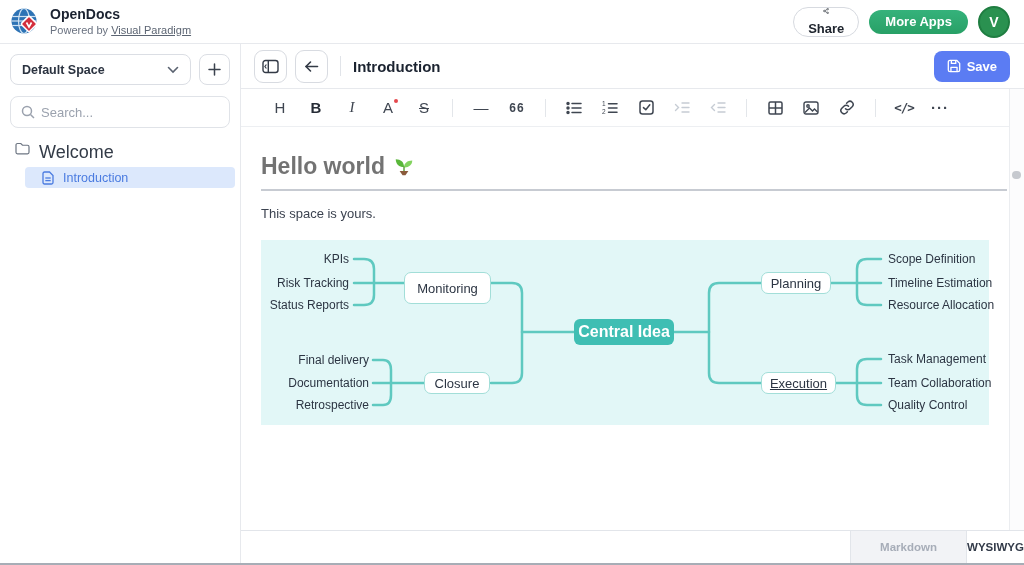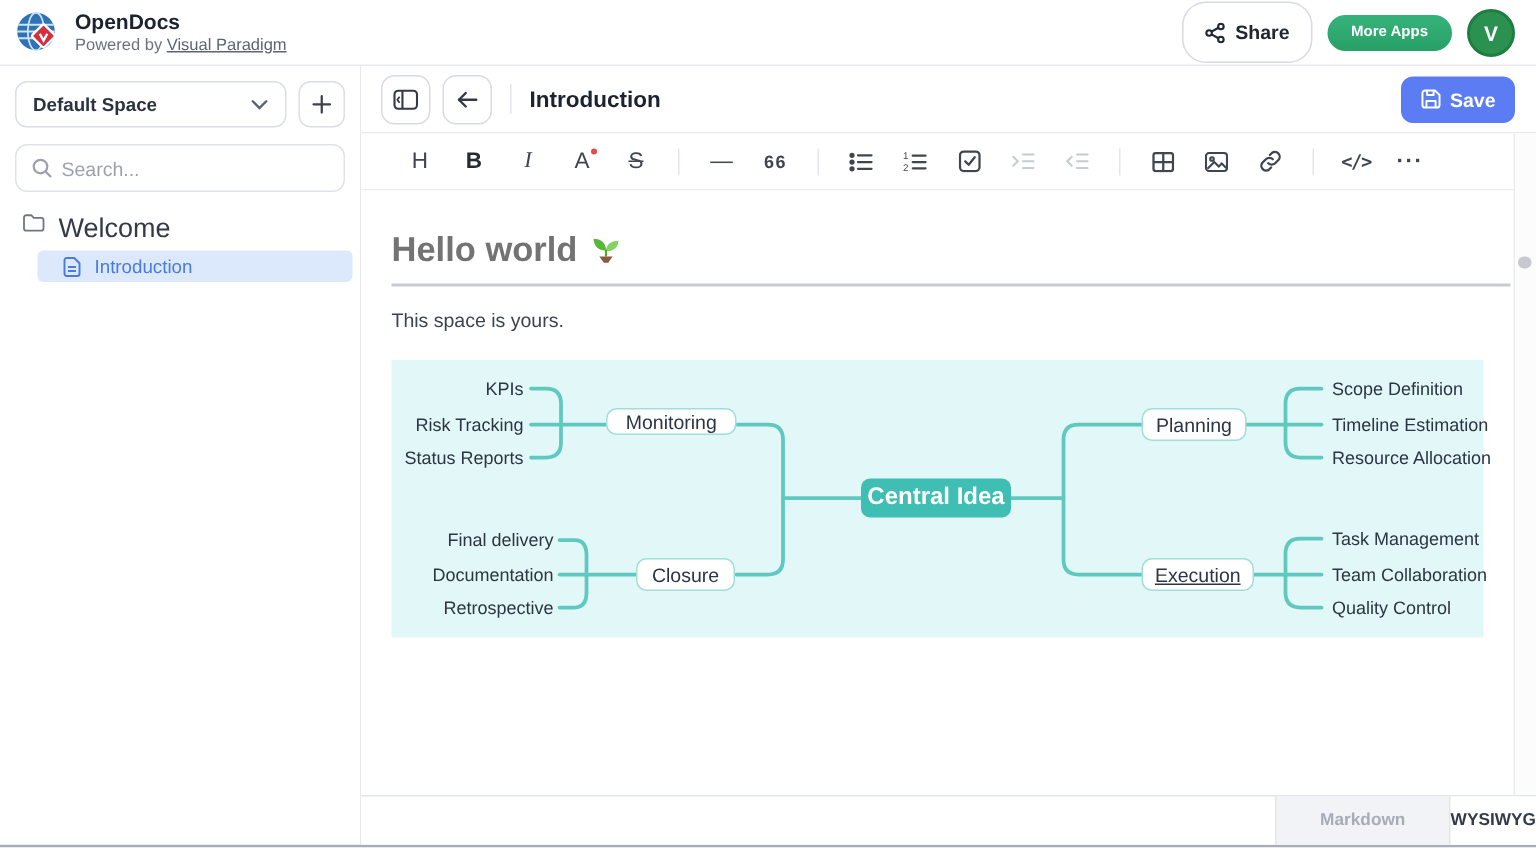--- a/index.html
+++ b/index.html
@@ -8,22 +8,22 @@
   .app { position:relative; width:1024px; height:565px; border-bottom:2px solid #a7adb6; background:#fff; }
 
   
   .header { position:absolute; left:0; top:0; width:1024px; height:44px; display:flex; align-items:center; padding:0 14px 0 10px; border-bottom:1px solid #e7e9ed; background:#fff; z-index:5; }
   .logo { width:31px; height:31px; flex:0 0 auto; }
   .brand { margin-left:9px; line-height:1.1; }
   .brand-name { font-size:14px; font-weight:bold; color:#1b2230; }
   .brand-tag { font-size:11px; color:#6a7280; margin-top:1px; }
   .brand-tag a { color:#5b6472; text-decoration:underline; cursor:pointer; }
   .header-spacer { flex:1; }
-  .btn-share { display:flex; align-items:center; gap:7px; height:41px; padding:0 14px; border:1px solid #d7dae0; border-radius:16px; background:#fff; font-size:13px; font-weight:bold; color:#20262f; cursor:pointer; }
-  .btn-moreapps { display:flex; align-items:center; height:24px; padding:0 16px; margin-left:10px; border:none; border-radius:17px; background:linear-gradient(180deg,#35b27b,#28a066); font-size:10px; font-weight:bold; color:#fff; cursor:pointer; }
+  .btn-share { display:flex; align-items:center; gap:7px; height:30px; padding:0 14px; border:1px solid #d7dae0; border-radius:16px; background:#fff; font-size:13px; font-weight:bold; color:#20262f; cursor:pointer;flex-direction:column; }
+  .btn-moreapps { display:flex; align-items:center; height:24px; padding:0 16px; margin-left:10px; border:none; border-radius:17px; background:linear-gradient(180deg,#35b27b,#28a066); font-size:13px; font-weight:bold; color:#fff; cursor:pointer; }
   .avatar { width:32px; height:32px; margin-left:10px; border-radius:50%; background:#2a9150; border:2px solid #1f7d41; color:#fff; font-size:14px; font-weight:bold; display:flex; align-items:center; justify-content:center; cursor:pointer; }
 
   
   .sidebar { position:absolute; left:0; top:44px; width:241px; bottom:0; border-right:1px solid #e7e9ed; background:#fff; }
   .space-row { display:flex; gap:8px; margin:10px 10px 0 10px; }
   .space-select { flex:1; height:31px; display:flex; align-items:center; padding:0 11px; border:1px solid #dbdee4; border-radius:8px; font-size:12.5px; font-weight:bold; color:#2b3340; cursor:pointer; }
   .space-select .lbl { flex:1; }
   .btn-plus { width:31px; height:31px; border:1px solid #dbdee4; border-radius:8px; background:#fff; display:flex; align-items:center; justify-content:center; cursor:pointer; }
   .search-box { display:flex; align-items:center; gap:6px; margin:11px 10px 0 10px; height:32px; border:1px solid #e0e3e8; border-radius:8px; padding:0 10px; background:#fff; }
   .search-box input { border:none; outline:none; flex:1; font-size:13px; color:#39414d; font-family:inherit; background:transparent; }
@@ -306,21 +306,21 @@
           <path d="M112 120 L122 120 Q130 120 130 130 L130 155 Q130 165 122 165 L112 165"></path>
           <path d="M112 143 L163 143"></path>
           <path d="M620 19 L606 19 Q596 19 596 29 L596 55 Q596 65 606 65 L620 65"></path>
           <path d="M570 43 L620 43"></path>
           <path d="M620 119 L606 119 Q596 119 596 129 L596 155 Q596 165 606 165 L620 165"></path>
           <path d="M575 143 L620 143"></path>
         </svg>
 
         <div class="mm-center">Central Idea</div>
 
-        <div class="mm-node" style="left:143px; top:32px; width:87px; height:18px;">Monitoring</div>
+        <div class="mm-node" style="left:143px; top:32px; width:87px; height:32px;">Monitoring</div>
         <div class="mm-node" style="left:163px; top:132px; width:66px; height:22px;text-align:center;">Closure</div>
         <div class="mm-node" style="left:500px; top:32px; width:70px; height:22px;">Planning</div>
         <div class="mm-node" style="left:500px; top:132px; width:75px; height:22px;text-decoration:underline;">Execution</div>
 
         <div class="mm-leaf r" style="right:640px; top:19px;">KPIs</div>
         <div class="mm-leaf r" style="right:640px; top:43px;">Risk Tracking</div>
         <div class="mm-leaf r" style="right:640px; top:65px;">Status Reports</div>
 
         <div class="mm-leaf r" style="right:620px; top:120px;">Final delivery</div>
         <div class="mm-leaf r" style="right:620px; top:143px;">Documentation</div>

